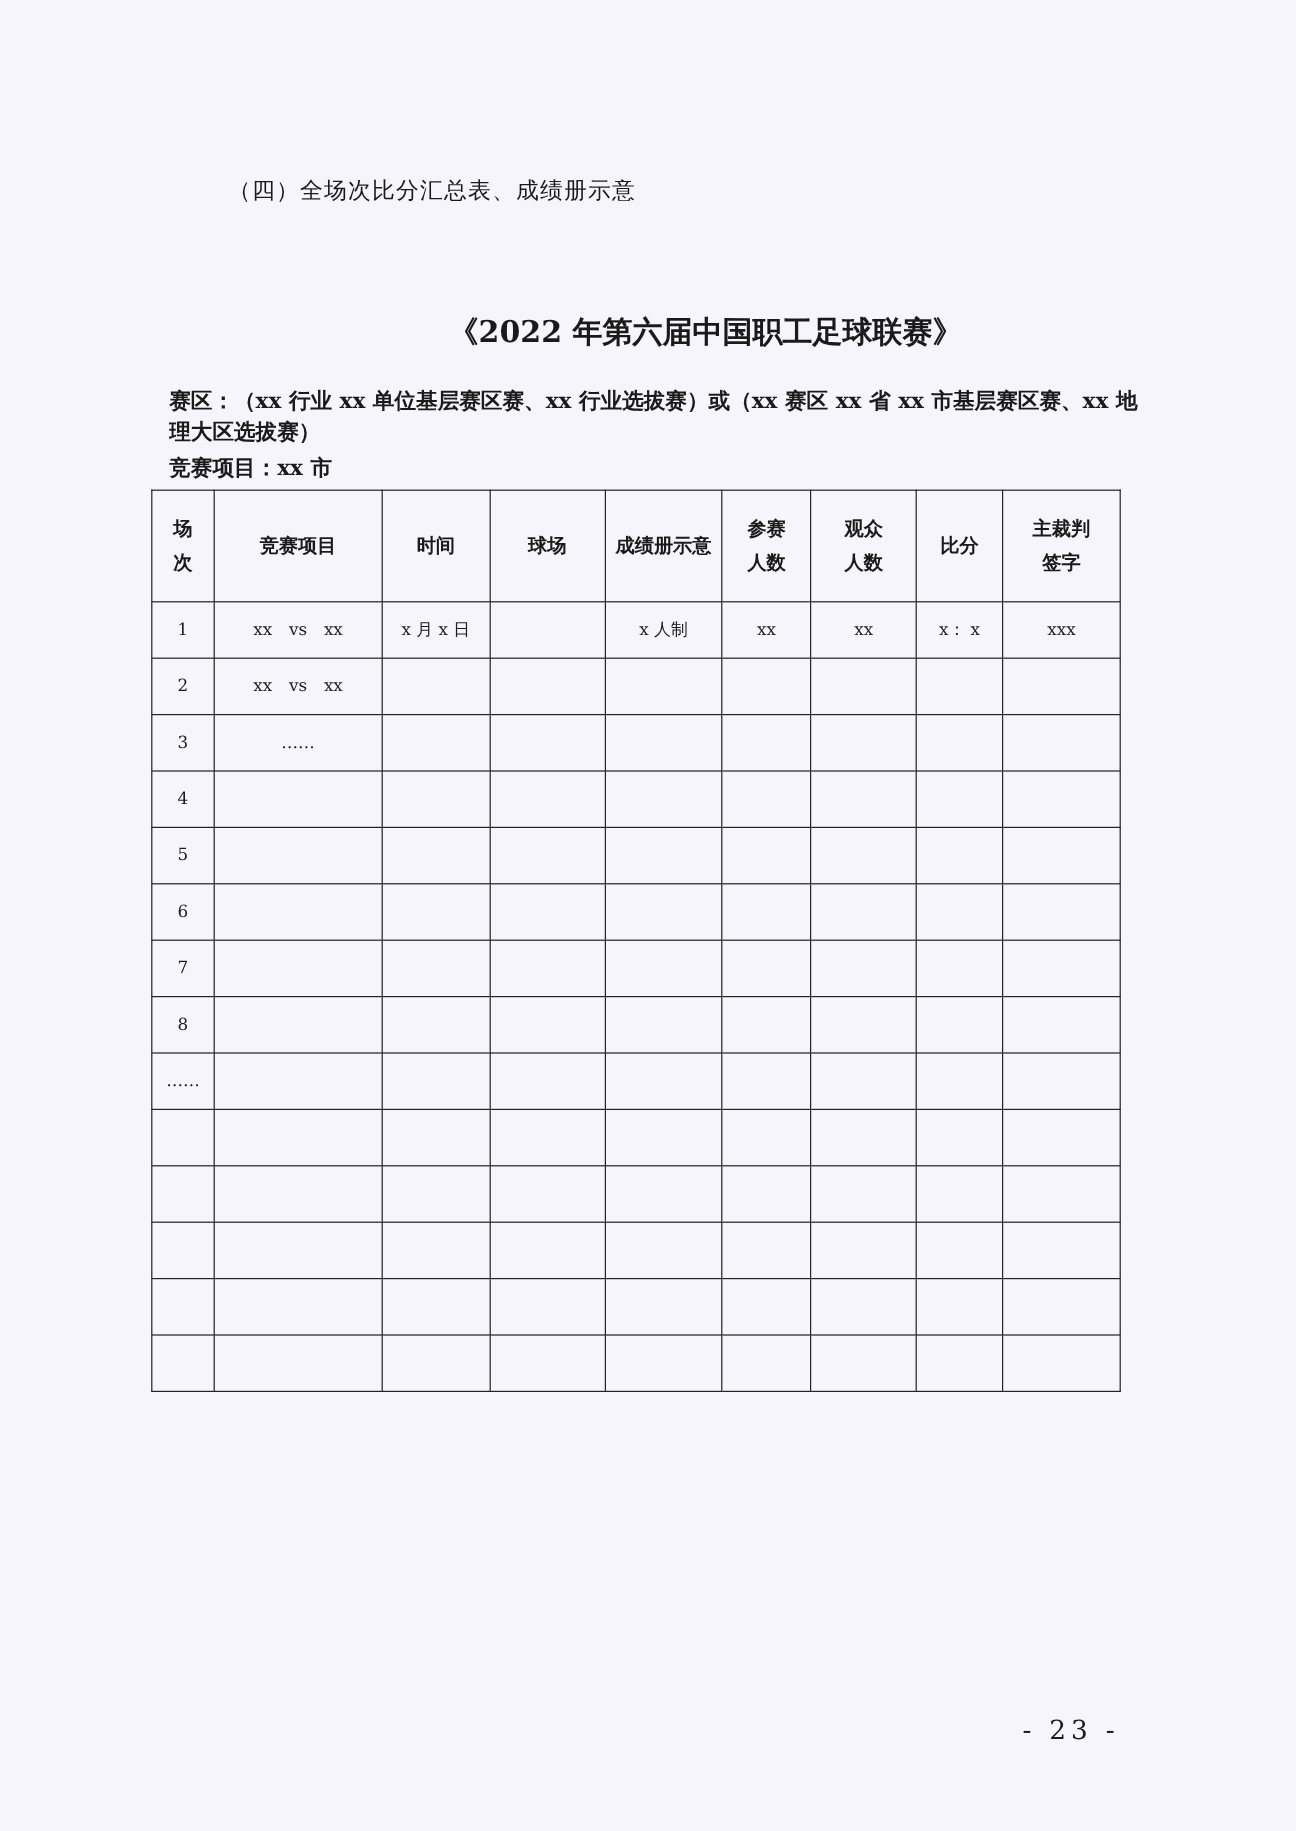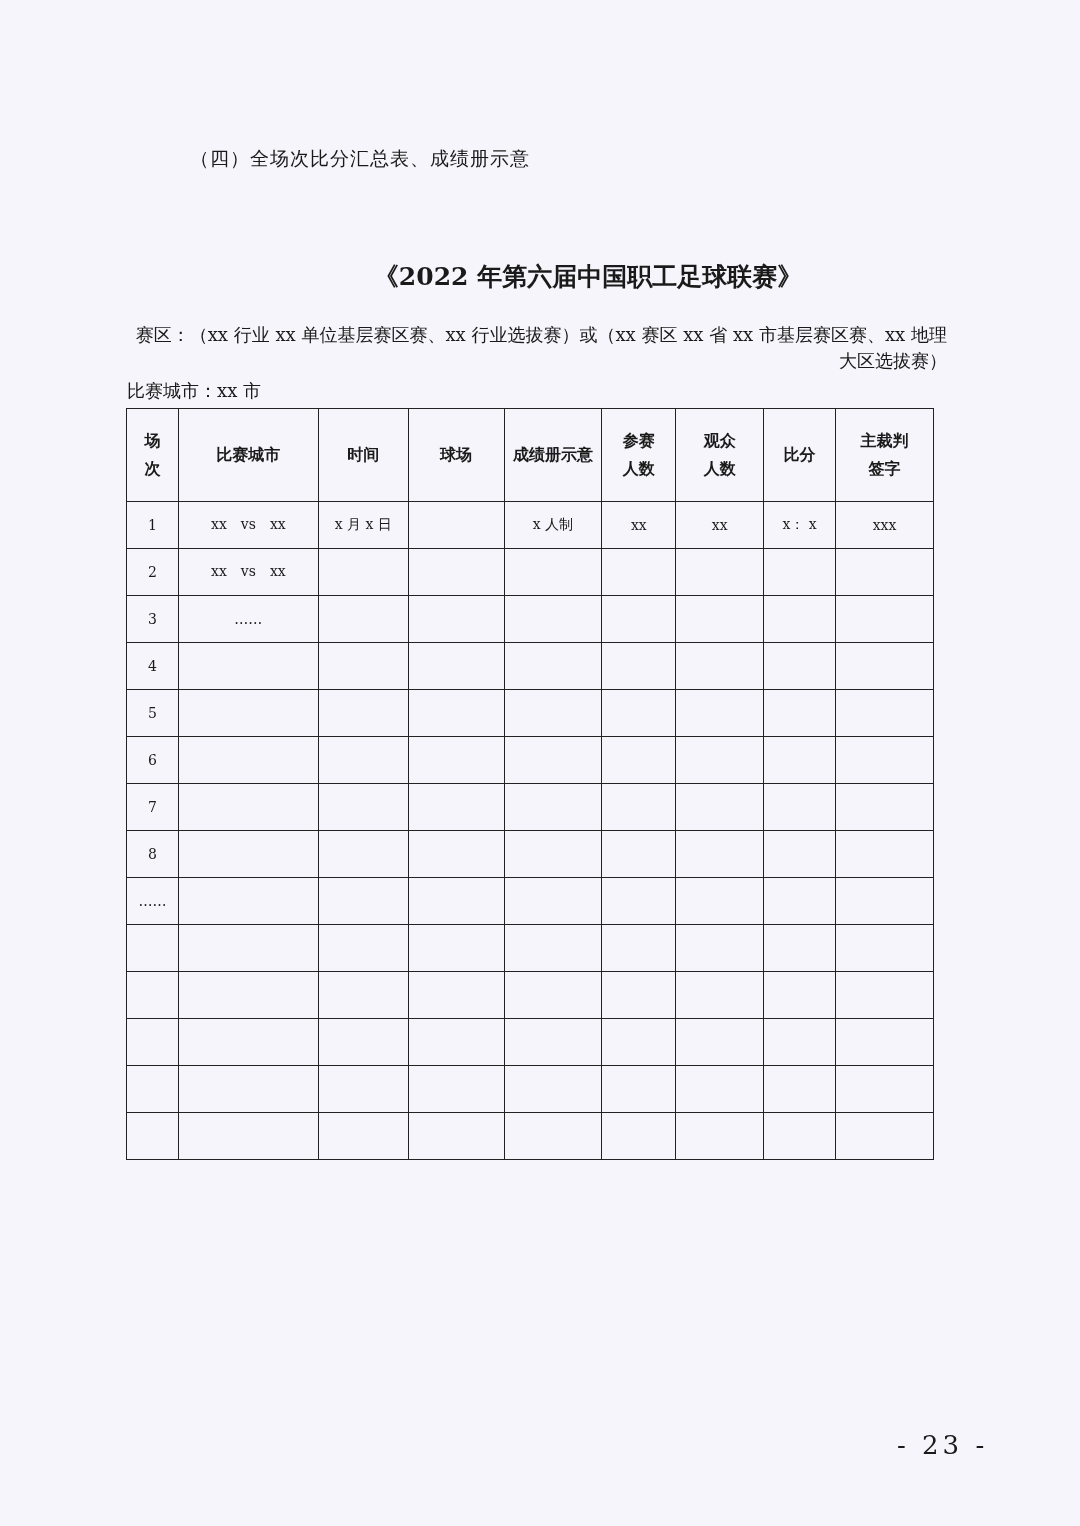--- a/index.html
+++ b/index.html
@@ -13,70 +13,69 @@
     position: absolute; left: 190px; top: 146px;
     font-size: 19px; letter-spacing: 1px;
     font-family: "DejaVu Sans", "Liberation Sans", sans-serif;
     font-weight: normal;
   }
   .doc-title {
     position: absolute; left: 0; width: 1080px; top: 260px;
     text-align: center; font-size: 25px; font-weight: bold; padding-left: 48px;
   }
   .meta-line {
-    position: absolute; left: 127px; font-size: 18px; font-weight: normal;
+    position: absolute; left: 141px; font-size: 18px; font-weight: bold;
     line-height: 26px;
-    text-align: right;
   }
   .meta-region { top: 322px; width: 820px; }
   .meta-city { top: 378px; }
   table.score {
     position: absolute; left: 126px; top: 408px;
     width: 808px; border-collapse: collapse;
     font-size: 16px;
   }
   table.score td, table.score th {
     border: 1.6px solid #222; text-align: center; vertical-align: middle;
     padding: 0; font-weight: normal;
   }
   table.score th { font-weight: bold; height: 92px; line-height: 28px; font-size: 16px; }
   table.score td { height: 46px; font-size: 14px; }
   .page-number {
-    position: absolute; left: 897px; top: 1430px; font-size: 26px;
+    position: absolute; left: 852px; top: 1430px; font-size: 22px;
     letter-spacing: 4px;
   }
 </style>
 </head>
 <body>
 
 <div class="section-heading">（四）全场次比分汇总表、成绩册示意</div>
 <div class="doc-title">《2022 年第六届中国职工足球联赛》</div>
 <div class="meta-line meta-region">赛区：（xx 行业 xx 单位基层赛区赛、xx 行业选拔赛）或（xx 赛区 xx 省 xx 市基层赛区赛、xx 地理大区选拔赛）</div>
-<div class="meta-line meta-city">比赛城市：xx 市</div>
+<div class="meta-line meta-city">竞赛项目：xx 市</div>
 
 <table class="score">
   <colgroup>
     <col style="width:52px">
       <col style="width:140px">
       <col style="width:90px">
       <col style="width:96px">
     <col style="width:98px">
       <col style="width:74px">
       <col style="width:88px">
       <col style="width:72px">
       <col style="width:98px">
   </colgroup>
   <thead>
       <tr id="hdr">
         <th>
           <div>场</div>
           <div>次</div>
         </th>
         <th>
-          <div>比赛城市</div>
+          <div>竞赛项目</div>
         </th>
         <th>
           <div>时间</div>
         </th>
         <th>
           <div>球场</div>
         </th>
         <th>
           <div>成绩册示意</div>
         </th>

